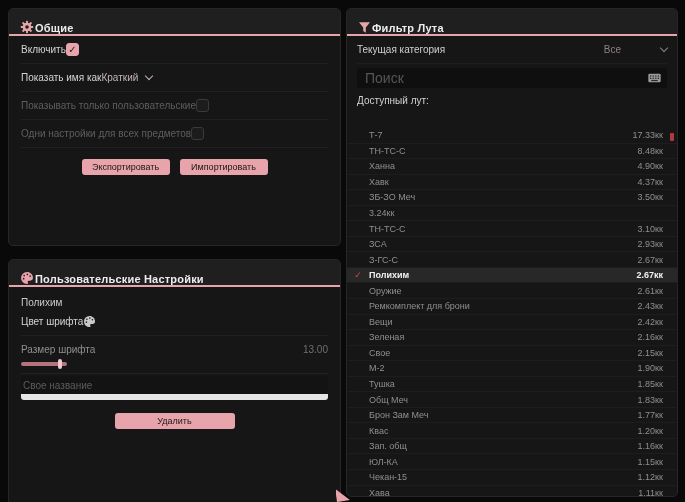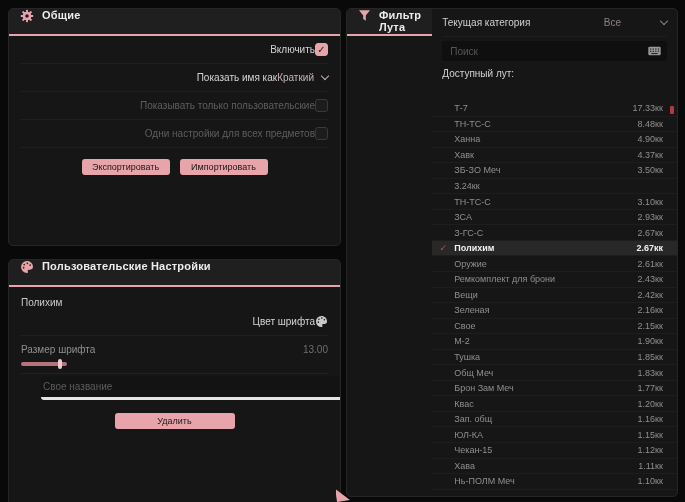--- a/index.html
+++ b/index.html
@@ -4,51 +4,51 @@
 <style>
   html,body{margin:0;padding:0;}
   body{
     position:relative;width:685px;height:502px;overflow:hidden;
     background:#090909;color:#d6d6d6;
     font-family:"Liberation Sans","DejaVu Sans",sans-serif;
   }
   .panel{position:absolute;background:#161616;border:1px solid #262626;border-radius:5px;overflow:hidden;box-sizing:border-box;}
   #panel-general{left:8px;top:8px;width:333px;height:238px;}
   #panel-user{left:8px;top:259px;width:333px;height:284px;}
-  #panel-filter{left:346px;top:8px;width:332px;height:489px;display:flex;flex-direction:row;}
-  .hdr{height:25px;flex:0 0 25px;background:#1f1f1f;display:flex;align-items:flex-start;gap:8px;padding:0 11px;border-bottom:2px solid #e7a5ab;}
+  #panel-filter{left:346px;top:8px;width:332px;height:489px;display:flex;flex-direction:column;}
+  .hdr{height:25px;flex:0 0 25px;background:#1f1f1f;display:flex;align-items:flex-end;gap:1px;padding:0 11px;border-bottom:2px solid #e7a5ab;}
   .hdr .title{font-size:11px;font-weight:bold;color:#ededed;letter-spacing:.2px;}
   .content{padding:0 12px;}
-  .row{display:flex;align-items:center;justify-content:flex-end;height:27px;border-bottom:1px solid #212121;font-size:10px;color:#d4d4d4;}
+  .row{display:flex;align-items:center;justify-content:flex-start;height:27px;border-bottom:1px solid #212121;font-size:10px;color:#d4d4d4;}
   .row.disabled{color:#5e5e5e;}
   .checkbox{width:13px;height:13px;border-radius:3px;background:#1c1c1c;border:1px solid #3a3a3a;box-sizing:border-box;display:flex;align-items:center;justify-content:center;color:#23191a;font-size:10px;line-height:10px;font-weight:bold;}
   .checkbox::after{content:"";}
   .checkbox.checked{background:#e7a5ab;border-color:#e7a5ab;}
   .checkbox.checked::after{content:"\2713";}
   .combo{display:flex;align-items:center;gap:8px;color:#c6b3b5;font-size:10px;}
   .combo.dim{color:#8d8184;gap:40px;}
   .chev{width:5px;height:5px;border-right:1.5px solid currentColor;border-bottom:1.5px solid currentColor;transform:rotate(45deg);margin-top:-3px;}
   .btn{background:#e7a5ab;color:#1d1415;font-size:9px;font-weight:normal;padding:3px 0;border-radius:3px;text-align:center;cursor:default;}
   .btn-row{display:flex;justify-content:center;gap:10px;margin-top:11px;}
   .btn-row .btn{width:88px;}
   
   .item-name{font-size:10px;color:#c9c9c9;margin:10px 0 0;}
   .size-row{display:flex;align-items:center;justify-content:space-between;height:20px;font-size:10px;color:#8f8f8f;margin-top:3px;}
   .size-val{color:#6f6f6f;}
   .slider{width:46px;height:4px;background:#b5747b;border-radius:2px;position:relative;margin:3px 0 7px;}
   .slider-handle{position:absolute;left:37px;top:-3px;width:4px;height:10px;background:#f2c9cc;border-radius:2px;}
   .sep{border-bottom:1px solid #212121;}
-  .text-input{display:block;width:100%;box-sizing:border-box;height:24px;margin-top:2px;background:#131313;border:none;outline:none;border-radius:3px;color:#9a9a9a;font-size:10px;padding:0 2px;font-family:inherit;border-bottom:3px solid #e5e5e5;margin-left:20px;}
+  .text-input{display:block;width:100%;box-sizing:border-box;height:24px;margin-top:2px;background:#131313;border:none;outline:none;border-radius:3px;color:#9a9a9a;font-size:10px;padding:0 2px;font-family:inherit;border-bottom:6px solid #e5e5e5;}
   .text-input::placeholder{color:#5c5c5c;}
   .delete-btn{width:120px;margin:13px auto 0;}
   
   #panel-filter .content{padding:0 10px;display:flex;flex-direction:column;flex:1;min-height:0;}
   .cat-row{display:flex;align-items:center;justify-content:space-between;height:27px;border-bottom:1px solid #1e1e1e;font-size:10px;color:#cfcfcf;}
   .search{height:20px;background:#0f0f0f;border-radius:3px;display:flex;align-items:center;gap:6px;padding:0 6px;margin:4px 0 3px;}
-  .search input{flex:1;background:transparent;border:none;outline:none;color:#8a8a8a;font-size:10px;font-family:inherit;}
+  .search input{flex:1;background:transparent;border:none;outline:none;color:#8a8a8a;font-size:14px;font-family:inherit;}
   .search input::placeholder{color:#565656;}
   .loot-label{font-size:10px;color:#d2d2d2;margin:4px 0 22px;}
   .loot-list{flex:1;min-height:0;overflow:hidden;position:relative;margin:0 -10px;}
   .loot-row{height:15.55px;display:flex;align-items:center;font-size:9px;color:#8f8f8f;border-bottom:1px solid #1d1d1d;padding-right:14px;box-sizing:border-box;}
   .loot-row .check-slot{width:22px;flex:0 0 22px;text-align:center;color:#ce4a4c;font-size:9px;line-height:9px;}
   .loot-row.selected .check-slot::before{content:"\2713";}
   .loot-name{flex:1;white-space:nowrap;overflow:hidden;}
   .loot-value{white-space:nowrap;}
   .loot-row.selected{background:#282828;color:#f1f1f1;font-weight:bold;}
   .scroll-thumb{position:absolute;right:3px;top:5px;width:4px;height:8px;background:#b23a3a;border-radius:1px;}

